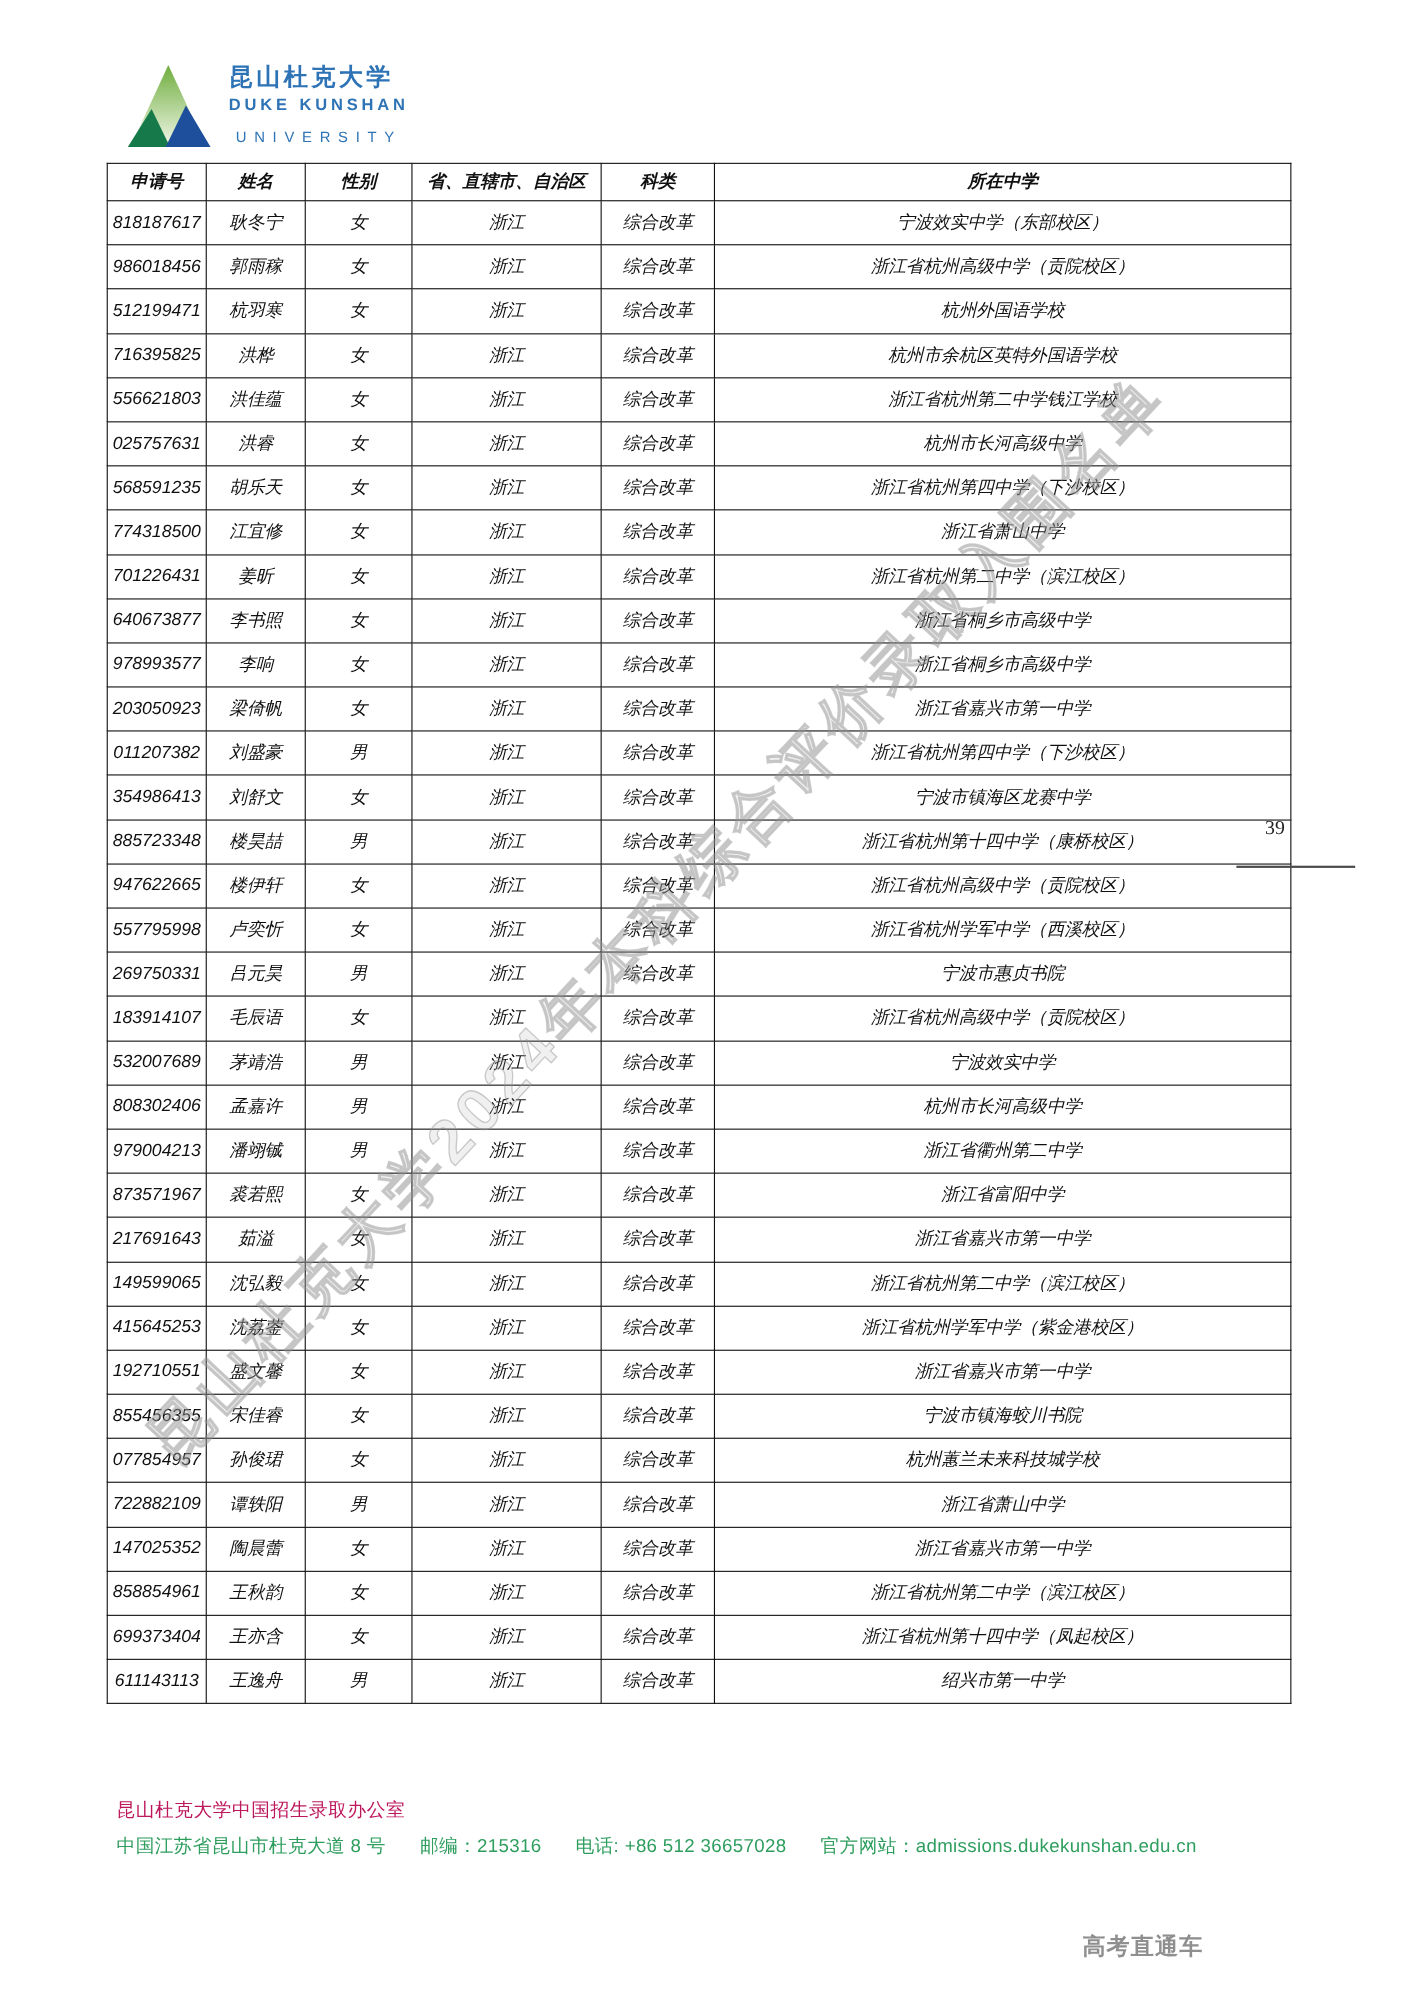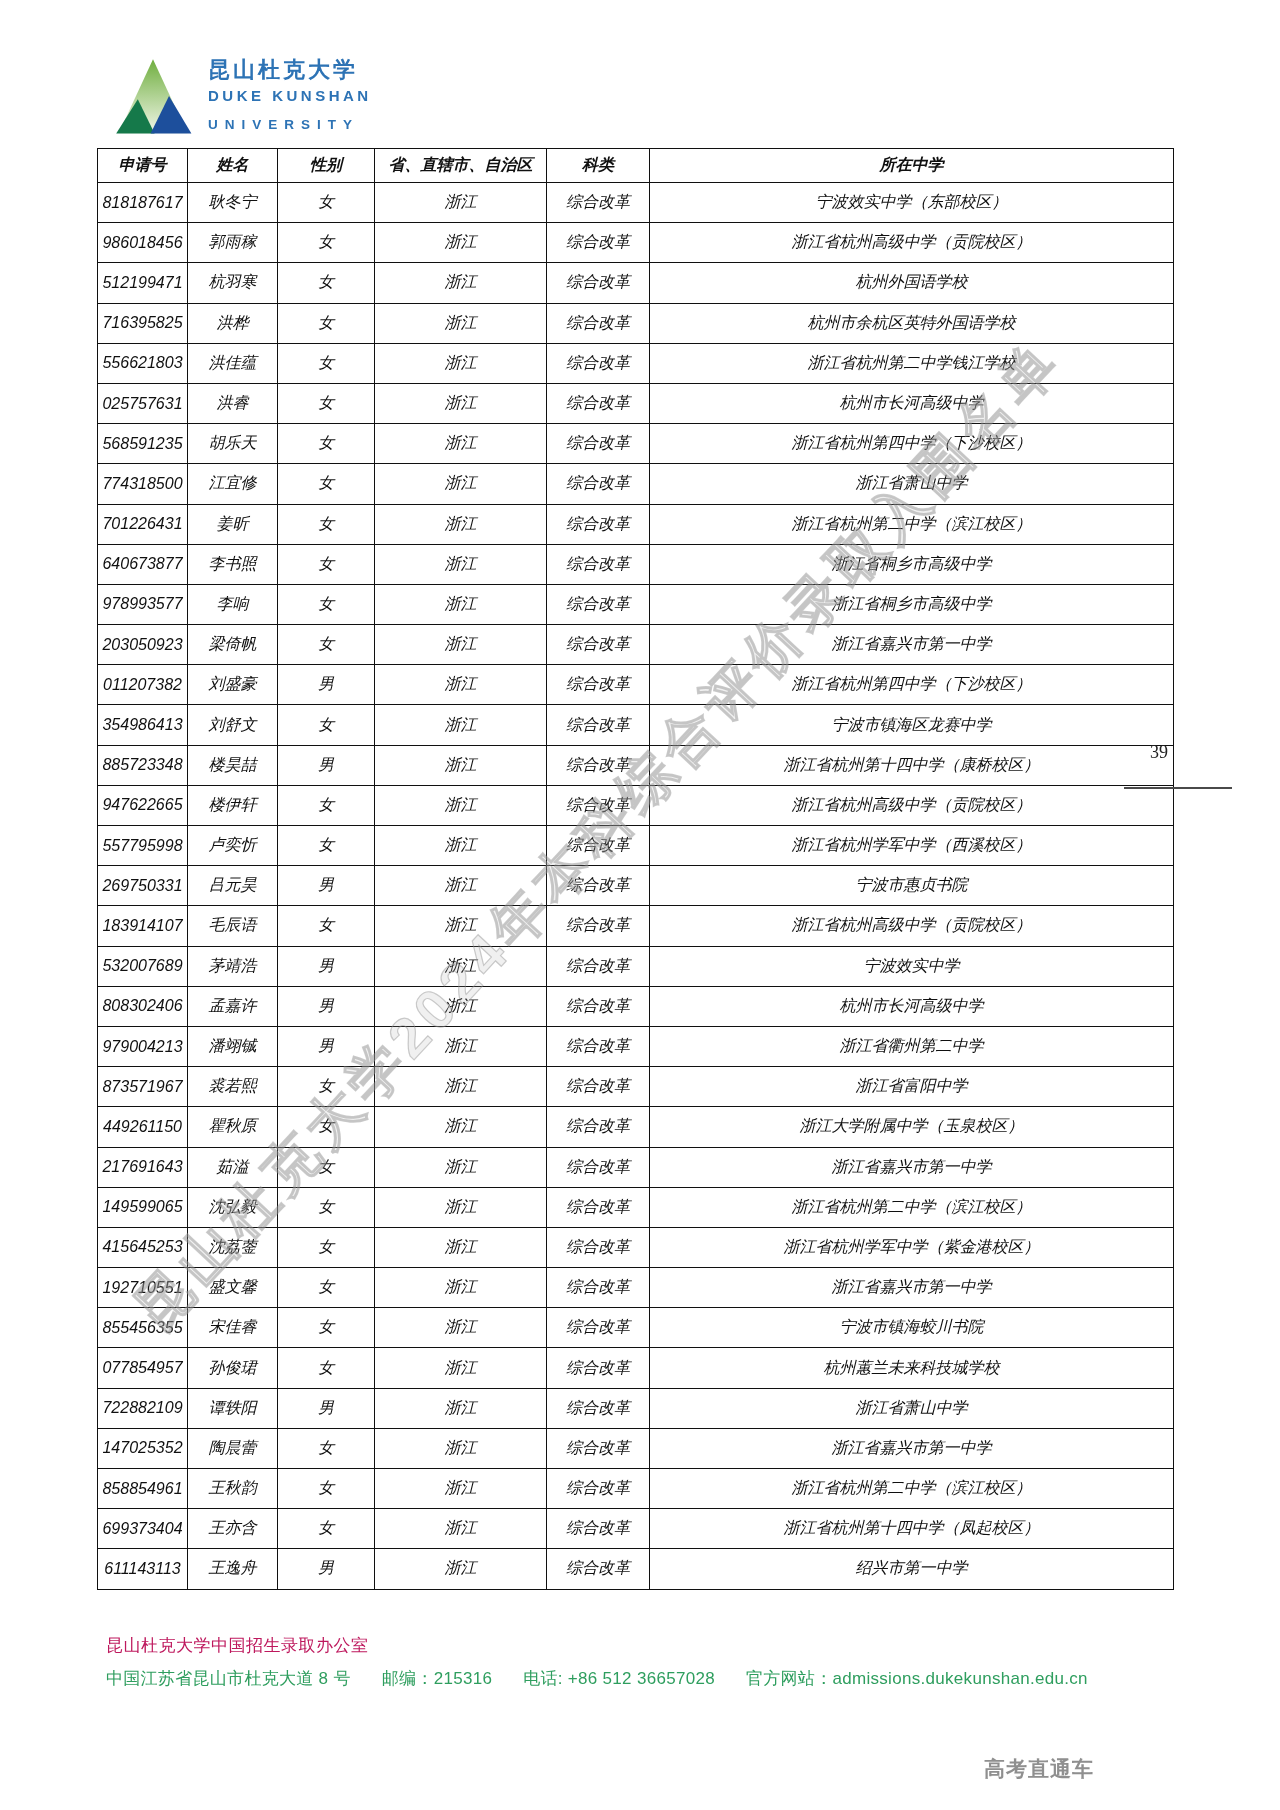--- a/index.html
+++ b/index.html
@@ -6,21 +6,21 @@
   body{
     width:1280px;height:1810px;position:relative;background:#ffffff;
     font-family:"Liberation Sans",sans-serif;color:#111;overflow:hidden;
   }
   
   .logo{position:absolute;top:56px;left:112px;display:flex;align-items:center;}
   .logo-mark{width:82px;height:80px;flex:0 0 auto;}
   .logo-text{margin-left:14px;color:#2d73b5;line-height:1;}
   .logo-cn{font-size:22px;font-weight:bold;letter-spacing:3px;margin-bottom:5px;font-family:Liberation Mono, monospace;}
   .logo-en1{font-size:15px;font-weight:bold;letter-spacing:3.5px;margin-bottom:15px;}
-  .logo-en2{font-size:13.5px;font-weight:bold;letter-spacing:7px;}
+  .logo-en2{font-size:13.5px;font-weight:normal;letter-spacing:7px;text-align:center;}
   
   .watermark{
     position:absolute;left:118px;top:1295px;z-index:2;pointer-events:none;
     transform:rotate(-47deg);transform-origin:0 0;white-space:nowrap;
     font-size:56px;font-weight:bold;letter-spacing:6px;
     color:rgba(160,160,160,0.16);-webkit-text-stroke:1.2px rgba(145,145,145,0.45);
   }
   
   table.doc-table{
     position:absolute;top:148px;left:97px;width:1076px;z-index:1;
@@ -277,28 +277,20 @@
       </tr>
       <tr>
         <td>873571967</td>
         <td>裘若熙</td>
         <td>女</td>
         <td>浙江</td>
         <td>综合改革</td>
         <td>浙江省富阳中学</td>
       </tr>
       <tr>
-        <td>449261150</td>
-        <td>瞿秋原</td>
-        <td>女</td>
-        <td>浙江</td>
-        <td>综合改革</td>
-        <td>浙江大学附属中学（玉泉校区）</td>
-      </tr>
-      <tr>
         <td>217691643</td>
         <td>茹溢</td>
         <td>女</td>
         <td>浙江</td>
         <td>综合改革</td>
         <td>浙江省嘉兴市第一中学</td>
       </tr>
       <tr>
         <td>149599065</td>
         <td>沈弘毅</td>

